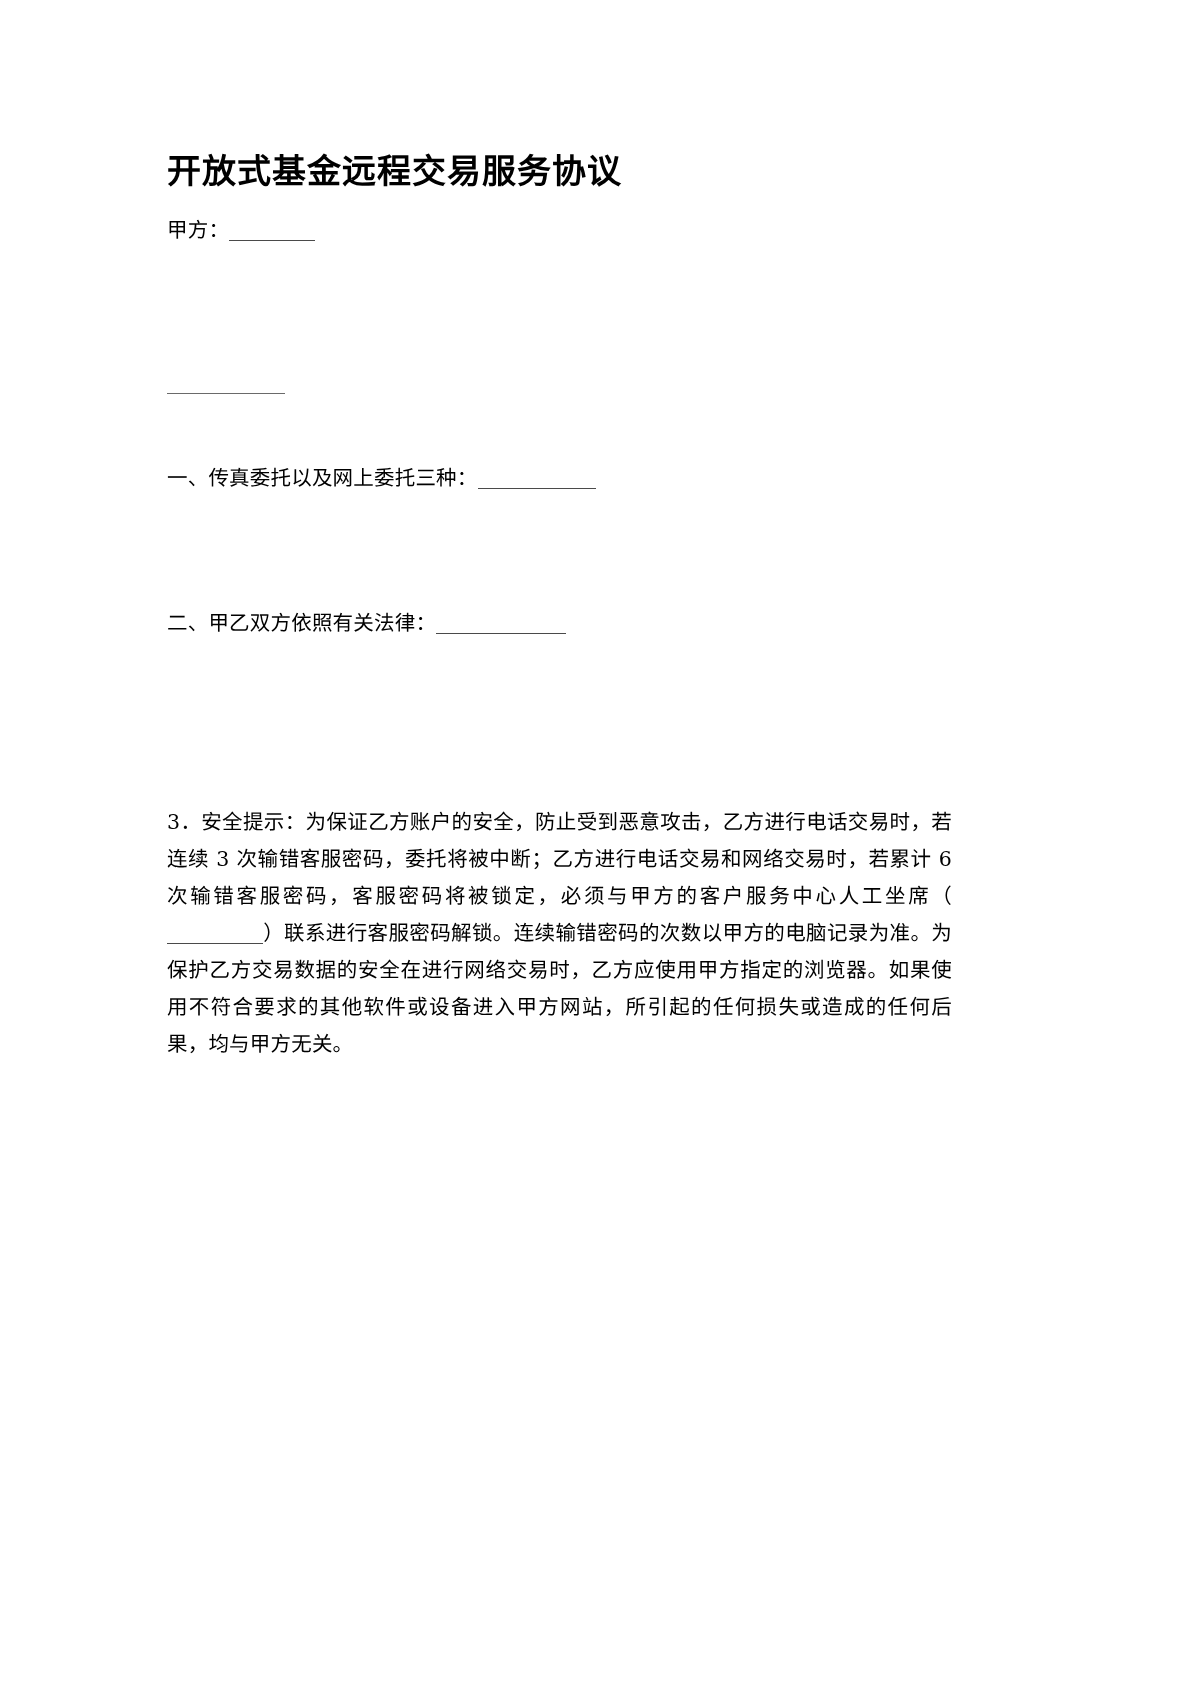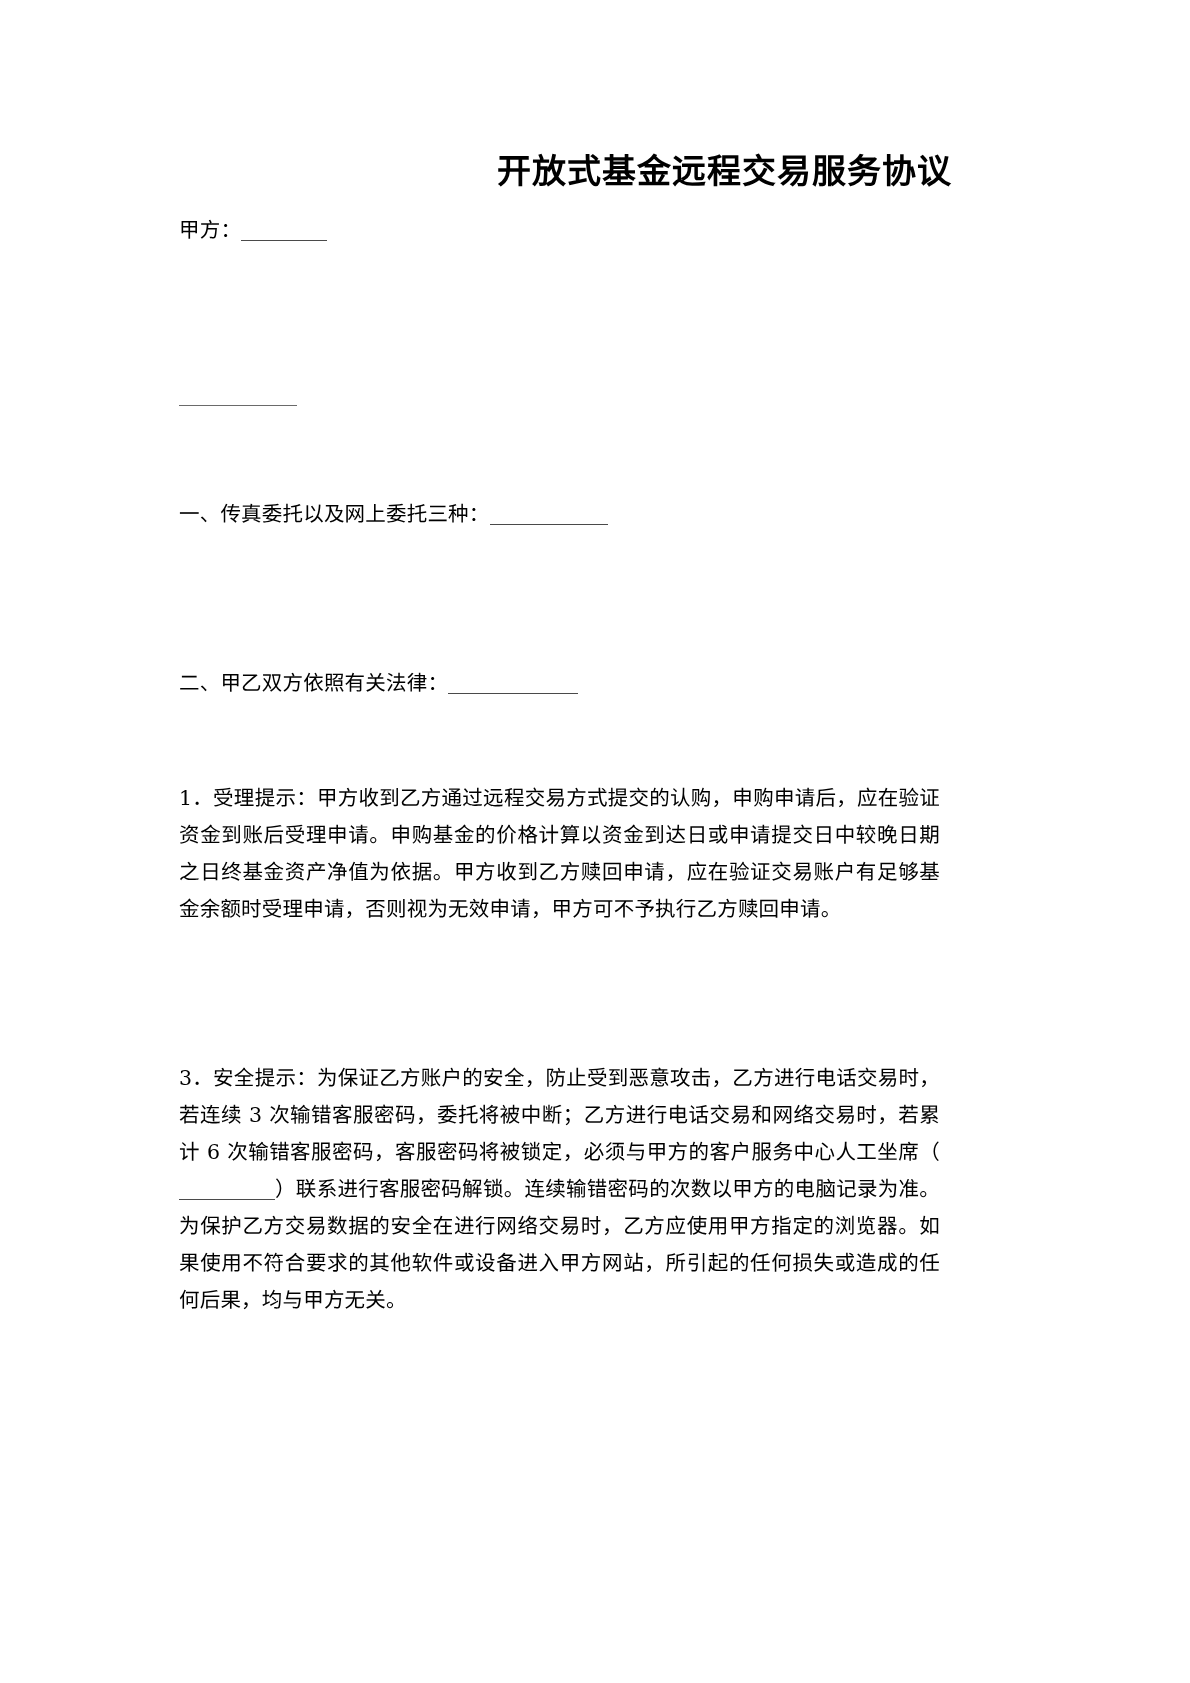--- a/index.html
+++ b/index.html
@@ -28,31 +28,31 @@
     position: absolute;
     left: 167px;
     top: 148px;
     width: 785px;
   }
   .doc-title {
     font-family: "DejaVu Serif", "Liberation Serif", serif;
     font-weight: bold;
     font-size: 34px;
     line-height: 46px;
-    text-align: right;
+    text-align: left;
     letter-spacing: 1px;
     margin: 0 0 18px 0;
     white-space: nowrap;
   }
   .para {
     font-size: 20.5px;
     line-height: 37px;
     text-align: justify;
     text-justify: inter-ideograph;
-    margin: 12px;
+    margin: 0;
     letter-spacing: 0.2px;
   }
   .gap-l  { height: 54px; }
   .gap-xl { height: 64px; }
 
   .blank {
     display: inline-block;
     border-bottom: 1px solid #4a4a4a;
     vertical-align: -4px;
     height: 17px;
@@ -107,23 +107,20 @@
 
 
     <div class="gap-l"></div>
 
     <p class="para">
       <span>二、甲乙双方依照有关法律：</span><span class="blank blank-xl"></span>
     </p>
 
     <div class="gap-l"></div>
 
-    <p class="para">
-      <span class="num">1．</span><span>受理提示：甲方收到乙方通过远程交易方式提交的认购，申购申请后，应在验证资金到账后受理申请。申购基金的价格计算以资金到达日或申请提交日中较晚日期之日终基金资产净值为依据。甲方收到乙方赎回申请，应在验证交易账户有足够基金余额时受理申请，否则视为无效申请，甲方可不予执行乙方赎回申请。</span>
-    </p>
 
     <div class="gap-l"></div>
 
 
     <div class="gap-l"></div>
 
     <p class="para">
       <span class="num">3．</span><span>安全提示：为保证乙方账户的安全，防止受到恶意攻击，乙方进行电话交易时，若连续 3 次输错客服密码，委托将被中断；乙方进行电话交易和网络交易时，若累计 6 次输错客服密码，客服密码将被锁定，必须与甲方的客户服务中心人工坐席（</span><span class="blank blank-par"></span><span>）联系进行客服密码解锁。连续输错密码的次数以甲方的电脑记录为准。为保护乙方交易数据的安全在进行网络交易时，乙方应使用甲方指定的浏览器。如果使用不符合要求的其他软件或设备进入甲方网站，所引起的任何损失或造成的任何后果，均与甲方无关。</span>
     </p>
 

